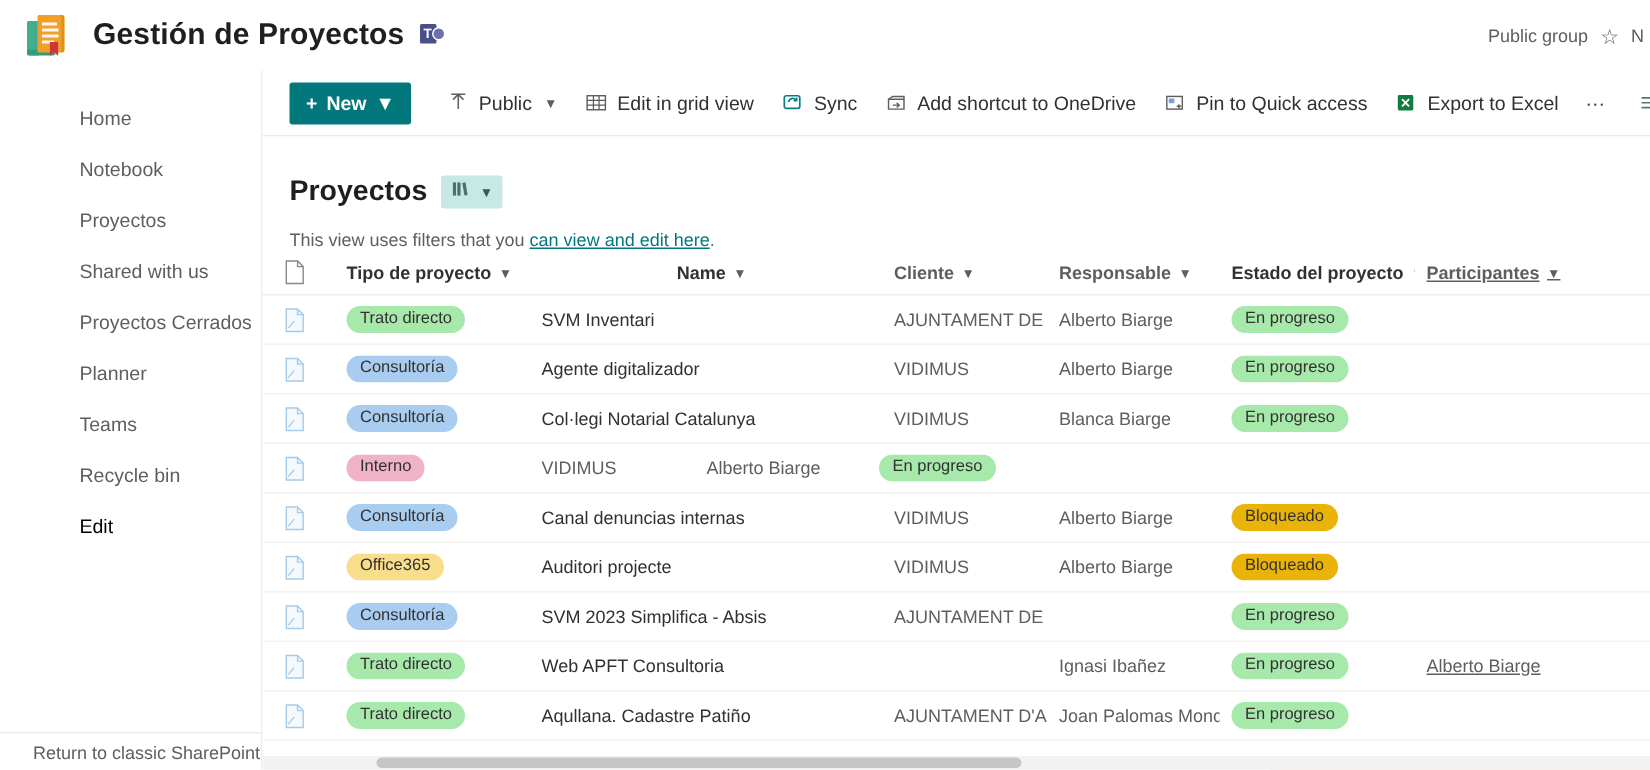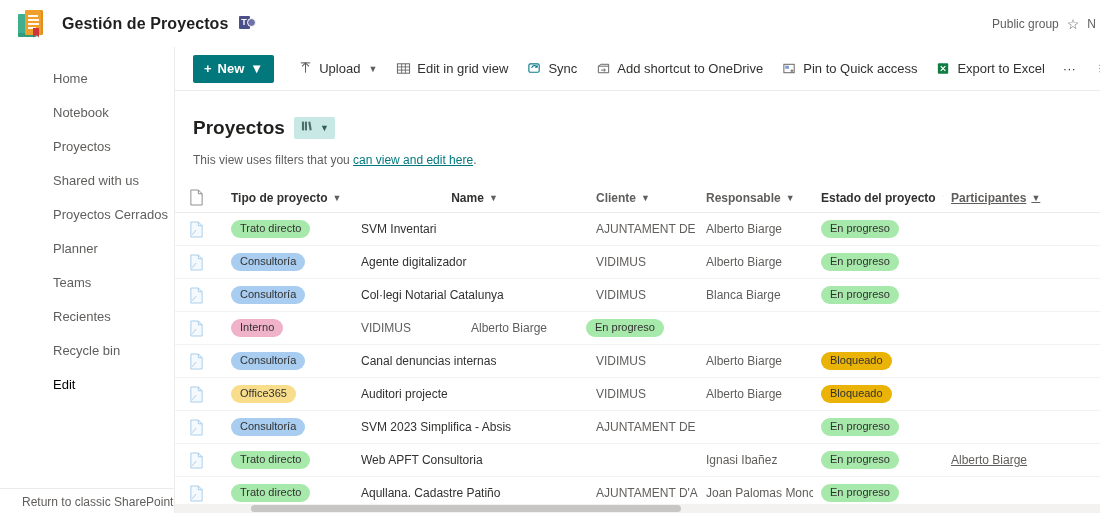--- a/index.html
+++ b/index.html
@@ -49,21 +49,21 @@
   .book-orange .l1 { top: 5px; width: 10px; }
   .book-orange .l2 { top: 9px; width: 11px; }
   .book-orange .l3 { top: 13px; width: 11px; }
   .book-orange .l4 { top: 17px; width: 8px; }
   .bookmark {
     position: absolute; left: 17px; top: 20px;
     width: 6px; height: 10px; background: #d13438;
     clip-path: polygon(0 0, 100% 0, 100% 100%, 50% 72%, 0 100%);
   }
   .site-title {
-    font-size: 16px; font-weight: 600; color: #201f1e;
+    font-size: 20px; font-weight: 600; color: #201f1e;
     letter-spacing: .1px;
   }
   .teams-badge {
     margin-left: 10px; width: 17px; height: 17px;
     position: relative; display: inline-block; vertical-align: middle;
   }
   .teams-badge .tsq {
     position: absolute; left: 0; top: 1px;
     width: 11px; height: 13px; background: #4b4f8a;
     border-radius: 1px;
@@ -156,21 +156,21 @@
     background: #c7e8e4; border-radius: 2px;
     height: 22px; padding: 0 6px; cursor: pointer;
   }
   .view-chip .chev { font-size: 9px; color: #2e5c58; }
   .filter-note {
     padding: 14px 0 0 18px; font-size: 12px; color: #605e5c;
   }
   .filter-note a { color: #03787c; text-decoration: underline; cursor: pointer; }
 
   
-  .table { margin-top: 16px; width: 925px; }
+  .table { width: 925px; }
   .thead {
     display: flex; align-items: center; height: 30px;
     font-size: 12px; color: #323130; font-weight: 600;
     border-bottom: 1px solid #edebe9;
   }
   .th {
     display: flex; align-items: center; gap: 5px;
     height: 30px; padding-left: 8px; cursor: pointer;
     overflow: hidden; white-space: nowrap;
   }
@@ -259,23 +259,20 @@
     <div class="nav-item">
         <span>Proyectos Cerrados</span>
       </div>
     <div class="nav-item">
         <span>Planner</span>
       </div>
     <div class="nav-item">
         <span>Teams</span>
       </div>
     <div class="nav-item">
-        <span>Recientes</span>
-      </div>
-    <div class="nav-item">
         <span>Recycle bin</span>
       </div>
     <div class="nav-item edit-link">
         <span>Edit</span>
       </div>
   </div>
   <div class="classic-link">Return to classic SharePoint</div>
 </div>
 
 <div class="command-bar">
@@ -287,21 +284,21 @@
   </div>
 
   <div class="cmd">
     <span class="cmd-icon">
       <svg width="15" height="15" viewBox="0 0 16 16">
           <path d="M8 2.2 L8 12.5" stroke="#605e5c" stroke-width="1.1" fill="none"></path>
           <path d="M4.3 5.8 L8 2.1 L11.7 5.8" stroke="#605e5c" stroke-width="1.1" fill="none"></path>
           <path d="M3 2 L13 2" stroke="#605e5c" stroke-width="1.1" fill="none"></path>
         </svg>
     </span>
-    <span>Upload</span>
+    <span>Public</span>
     <span class="chev">▼</span>
   </div>
 
   <div class="cmd">
     <span class="cmd-icon">
       <svg width="15" height="15" viewBox="0 0 16 16">
           <rect x="1.5" y="3" width="13" height="10" stroke="#605e5c" stroke-width="1" fill="none"></rect>
           <path d="M1.5 6.3 H14.5 M1.5 9.7 H14.5 M6 3 V13 M10 3 V13" stroke="#605e5c" stroke-width="0.9"></path>
         </svg>
     </span>

